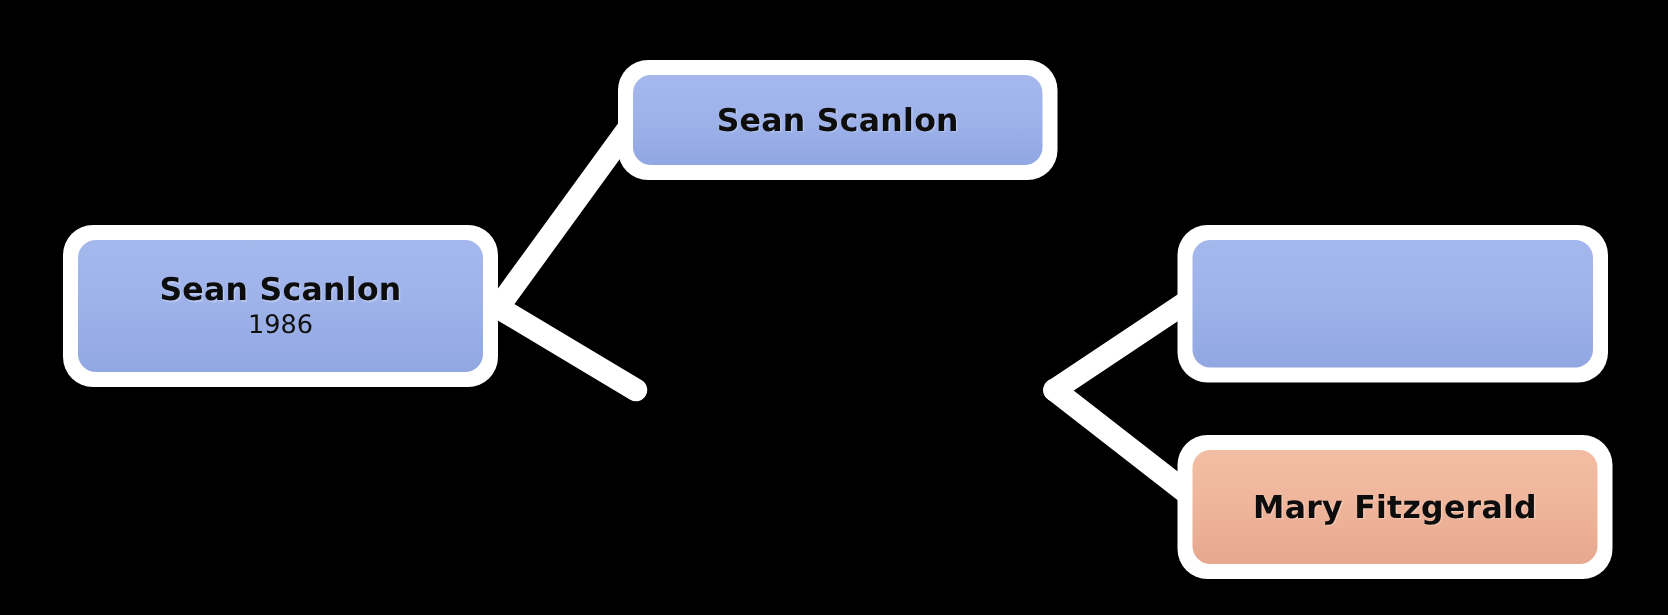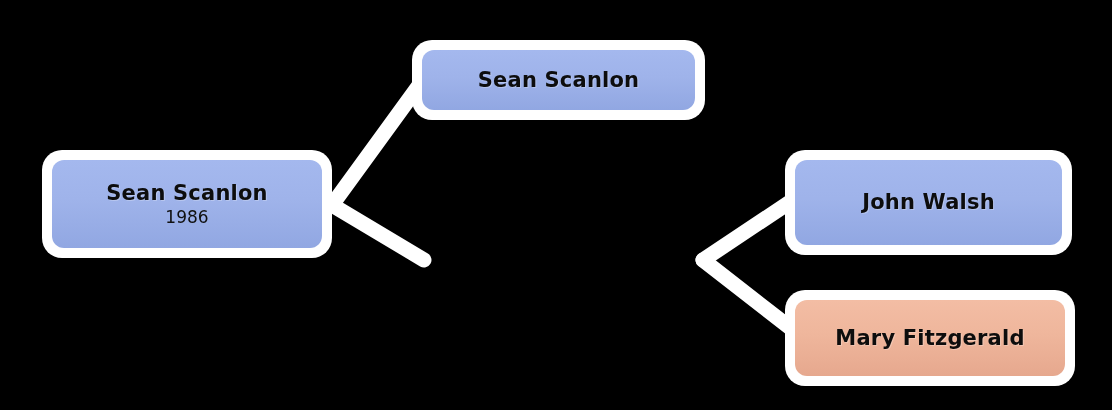--- a/index.html
+++ b/index.html
@@ -99,21 +99,20 @@
 
   <div class="node male" id="node-sean-scanlon-child">
     <div class="node-inner">
       <div class="name">Sean Scanlon</div>
     </div>
   </div>
 
 
   <div class="node male" id="node-john-walsh">
     <div class="node-inner">
-      <div class="name">John Walsh</div>
     </div>
   </div>
 
   <div class="node female" id="node-mary-fitzgerald">
     <div class="node-inner">
       <div class="name">Mary Fitzgerald</div>
     </div>
   </div>
 
 </div>

